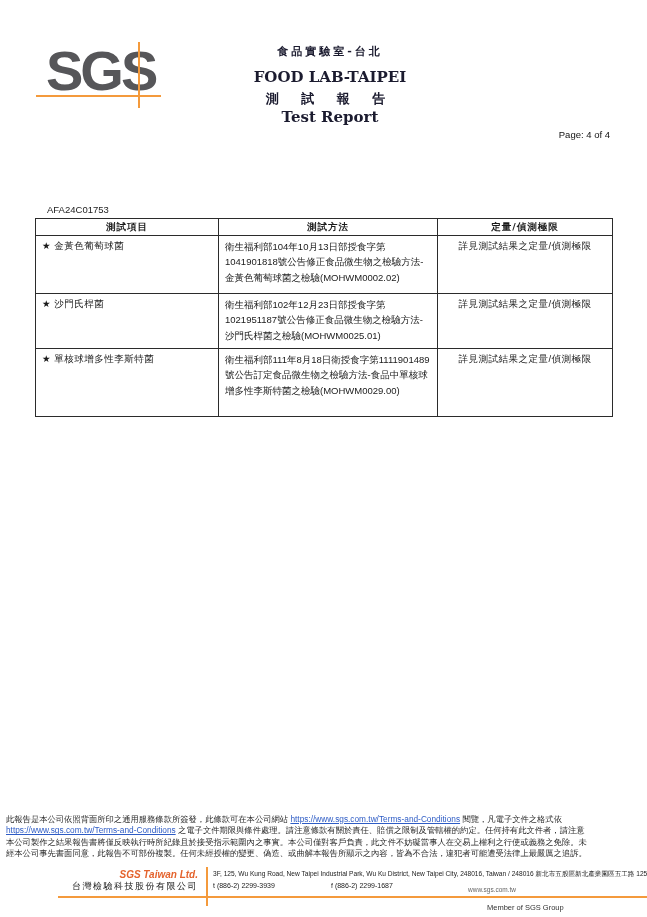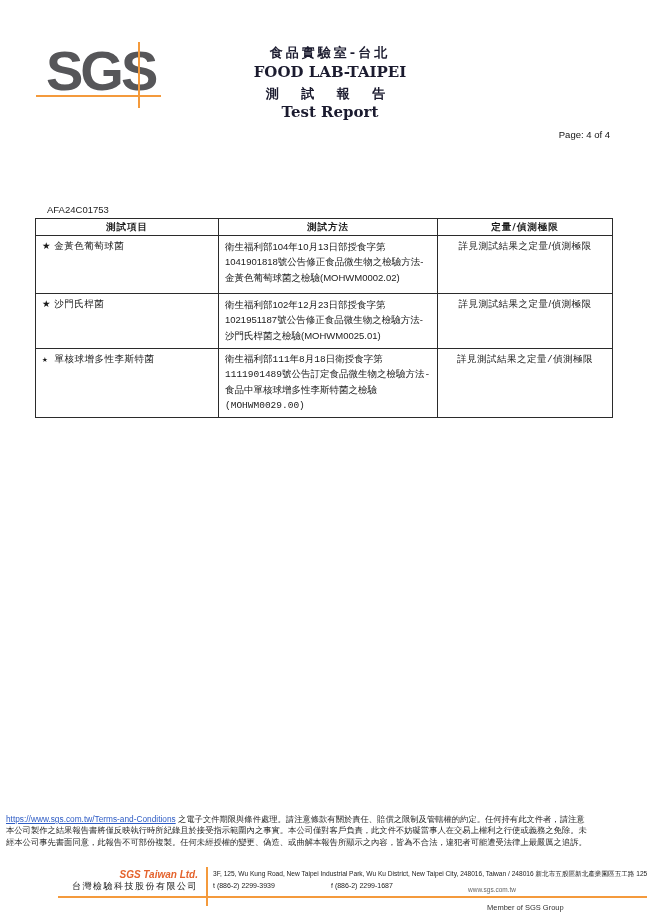--- a/index.html
+++ b/index.html
@@ -12,42 +12,42 @@
   
   .logo-text{
     position:absolute; left:46px; top:46px;
     font-family:"Liberation Sans",sans-serif; font-weight:bold;
     font-size:56px; line-height:50px; letter-spacing:-3px; color:#565659;
   }
   .logo-hline{ position:absolute; left:36px; top:95px; width:125px; height:2px; background:#F49A3C; }
   .logo-vline{ position:absolute; left:138px; top:42px; width:2px; height:66px; background:#F49A3C; }
   .titles{ position:absolute; left:180px; top:44px; width:300px; text-align:center;
            font-family:"DejaVu Serif","Liberation Serif",serif; font-weight:bold; color:#1b1b2f; }
-  .t-zh{ font-size:13px; letter-spacing:3px; margin-bottom:1px;text-align:center; }
+  .t-zh{ font-size:11px; letter-spacing:3px; margin-bottom:9px;text-align:center; }
   .t-en{ font-size:15px; margin-bottom:4px; }
   .r-zh{ font-size:13px; letter-spacing:9px; }
   .r-en{ font-size:15px; }
   .page-num{ position:absolute; right:37px; top:129px; font-size:9.5px; color:#111; }
   
   .intro{ position:absolute; left:48px; top:188px; font-size:9.5px; font-weight:bold;
           font-family:"DejaVu Serif","Liberation Serif",serif; letter-spacing:1px; color:#111; }
   .report-no{ position:absolute; left:47px; top:204px; font-size:9.5px; color:#222; }
   
   .test-table{ position:absolute; left:35px; top:218px; width:577px;
                border-collapse:collapse; table-layout:fixed; font-size:9.5px; color:#1a1a1a; }
   .test-table th, .test-table td{ border:1px solid #2b2b2b; vertical-align:top; }
   .test-table th{
     height:17px; vertical-align:middle; text-align:center; font-size:9.5px;
     font-family:"DejaVu Serif","Liberation Serif",serif; font-weight:bold; letter-spacing:1px;
   }
   .col-item{ width:183px; } .col-method{ width:219px; } .col-limit{ width:175px; }
   .c-item{ padding:4px 6px; letter-spacing:0.5px; }
   .c-method{ padding:3px 6px; line-height:1.62; }
   .c-limit{ padding:4px 4px; text-align:center; letter-spacing:0.5px; }
-  .row-1{ height:58px; } .row-2{ height:55px; } .row-3{ height:68px;font-family:Liberation Mono, monospace; }
+  .row-1{ height:58px; } .row-2{ height:55px; } .row-3{ height:68px; }
   
   .disclaimer{ position:absolute; left:6px; top:814px; width:636px;
                font-size:8.3px; line-height:11.4px; color:#2a2a2a; }
   .d-line{ white-space:nowrap; }
   .link{ color:#2e5cc5; text-decoration:underline; }
   
   .f-company{ position:absolute; left:58px; top:869px; width:140px; text-align:right; }
   .f-en{ font-size:10px; font-weight:bold; color:#E4632D; margin-bottom:0;font-style:italic; }
   .f-zh{ font-size:9px; color:#1a1a1a; letter-spacing:1.5px;
          font-family:"DejaVu Serif","Liberation Serif",serif; }
@@ -106,20 +106,21 @@
       </tr>
       <tr class="row-3">
         <td class="c-item">★ 單核球增多性李斯特菌</td>
         <td class="c-method">衛生福利部111年8月18日衛授食字第1111901489號公告訂定食品微生物之檢驗方法-食品中單核球增多性李斯特菌之檢驗(MOHWM0029.00)</td>
         <td class="c-limit">詳見測試結果之定量/偵測極限</td>
       </tr>
     </tbody>
   </table>
 
   <div class="disclaimer">
+    <div class="d-line"><span>此報告是本公司依照背面所印之通用服務條款所簽發，此條款可在本公司網站 </span><a class="link" href="#">https://www.sgs.com.tw/Terms-and-Conditions</a><span> 閱覽，凡電子文件之格式依</span></div>
     <div class="d-line"><a class="link" href="#">https://www.sgs.com.tw/Terms-and-Conditions</a><span> 之電子文件期限與條件處理。請注意條款有關於責任、賠償之限制及管轄權的約定。任何持有此文件者，請注意</span></div>
     <div class="d-line">本公司製作之結果報告書將僅反映執行時所紀錄且於接受指示範圍內之事實。本公司僅對客戶負責，此文件不妨礙當事人在交易上權利之行使或義務之免除。未</div>
     <div class="d-line">經本公司事先書面同意，此報告不可部份複製。任何未經授權的變更、偽造、或曲解本報告所顯示之內容，皆為不合法，違犯者可能遭受法律上最嚴厲之追訴。</div>
   </div>
 
   <div class="f-company">
     <div class="f-en">SGS Taiwan Ltd.</div>
     <div class="f-zh">台灣檢驗科技股份有限公司</div>
   </div>
   <div class="f-vline"></div>

